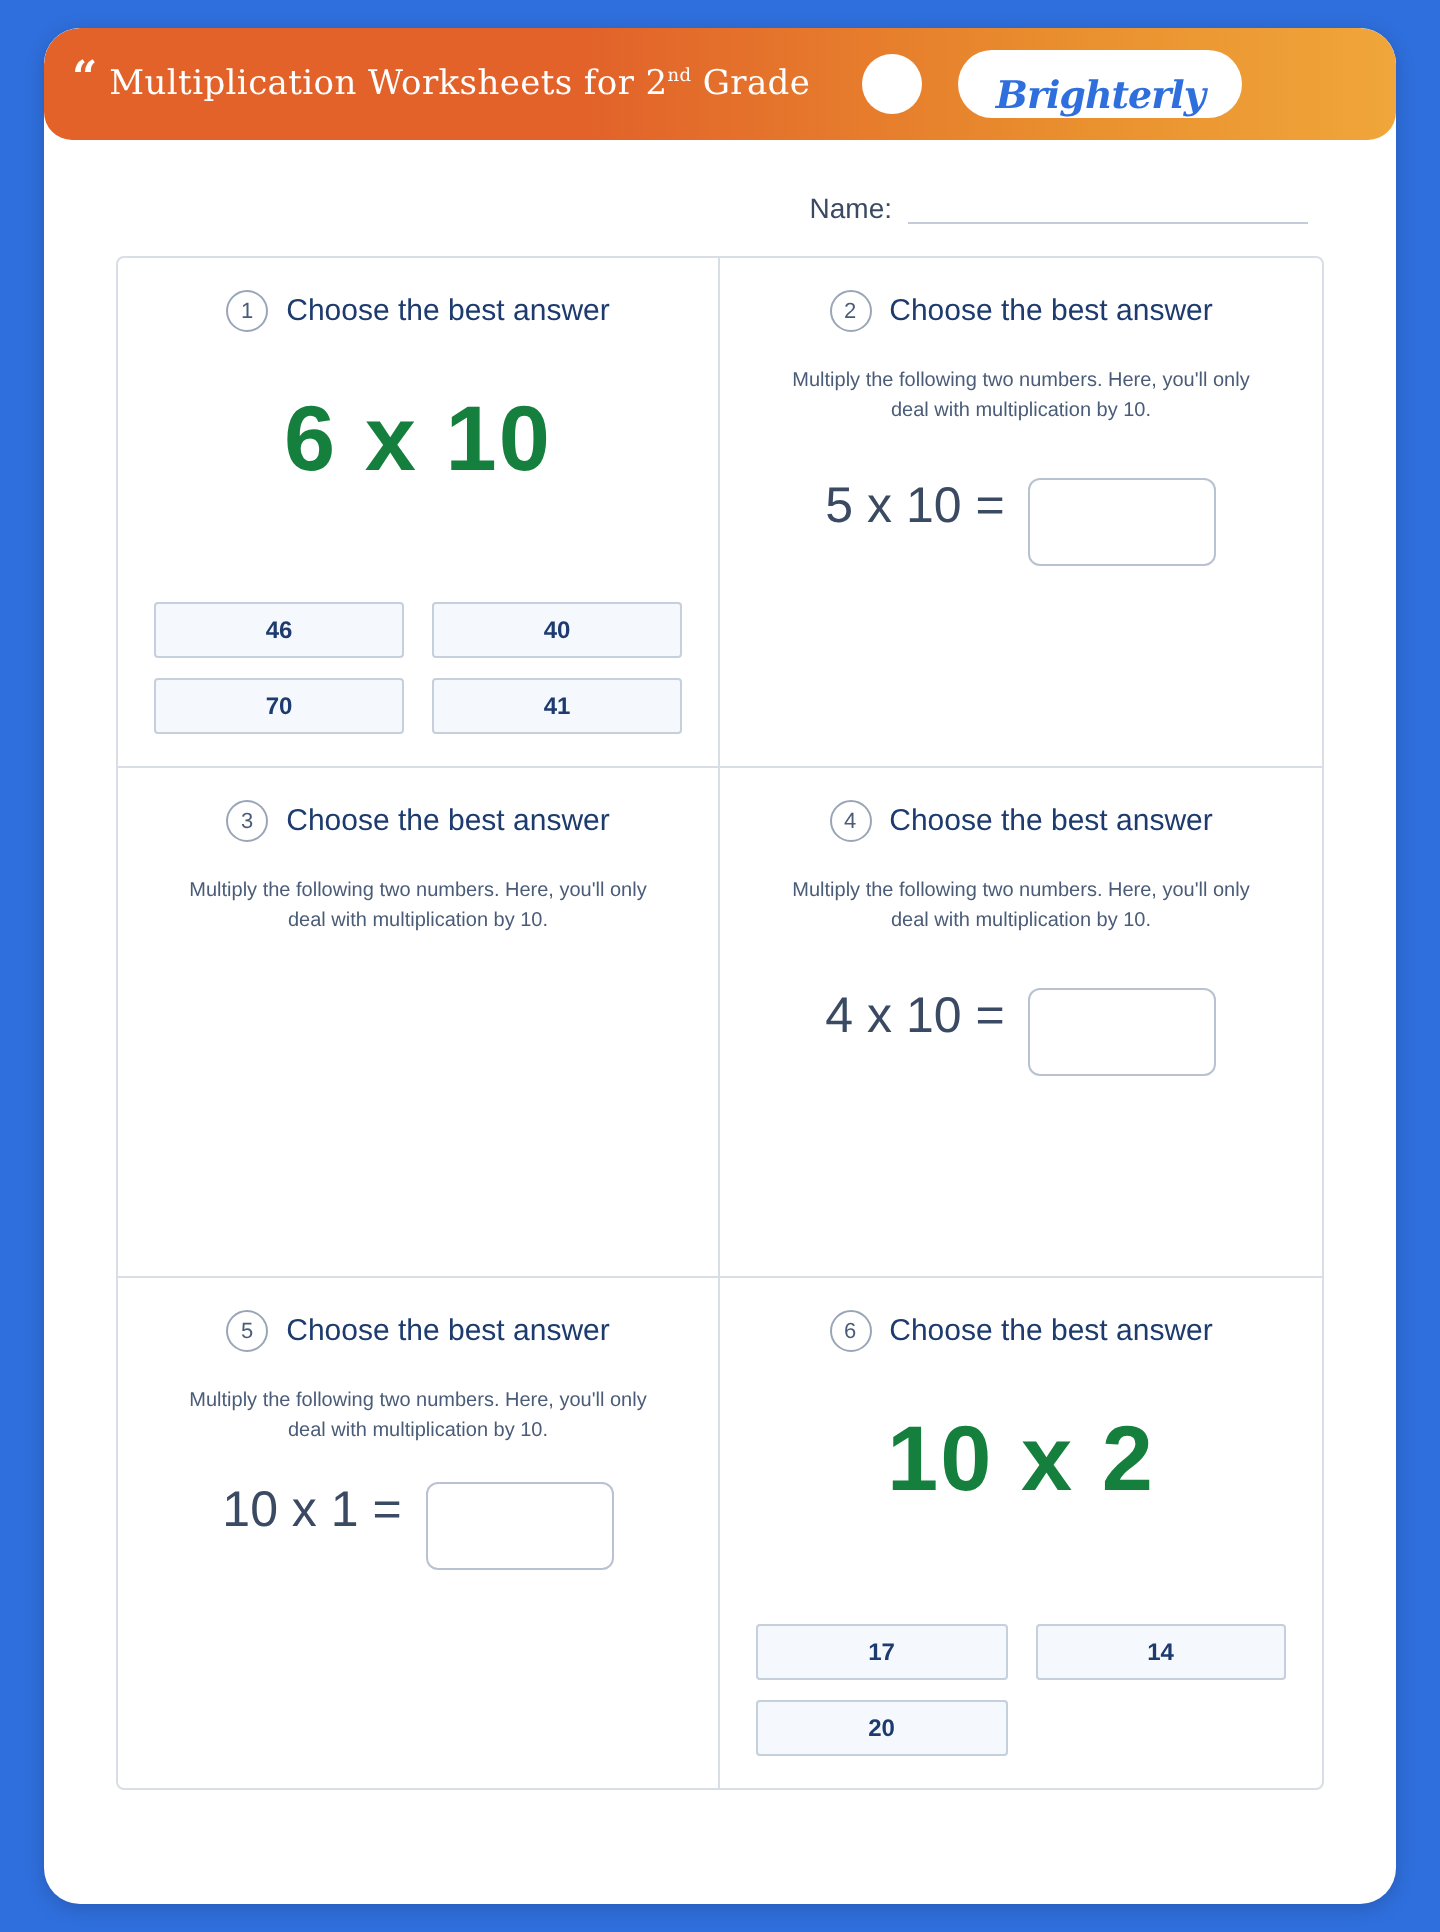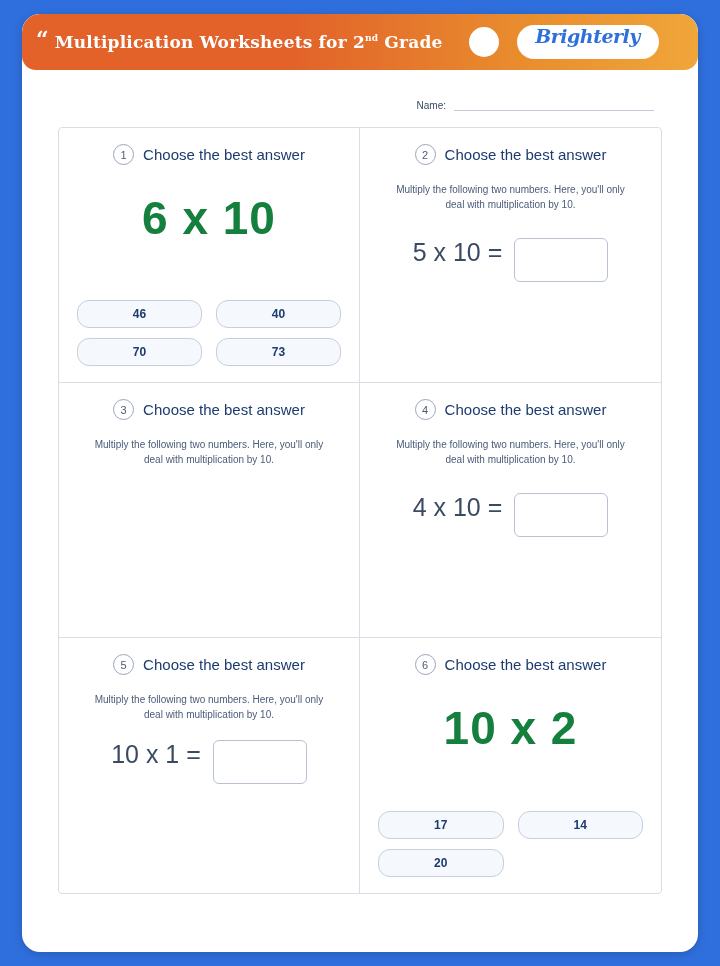--- a/index.html
+++ b/index.html
@@ -40,21 +40,21 @@
     font-size: 22px;
     font-weight: bold;
     line-height: 1;
     margin-right: 6px;
     margin-top: -6px;
     font-family: "DejaVu Serif", serif;
   }
   .banner-title {
     color: #ffffff;
     font-size: 17px;
-    font-weight: bold;
+    font-weight: normal;
     letter-spacing: .2px;
     font-family: "DejaVu Serif", serif;
     white-space: nowrap;
   }
   .banner-title sup {
     font-size: 9px;
     vertical-align: super;
   }
   .banner-dot {
     width: 30px;
@@ -64,21 +64,21 @@
     margin-left: 26px;
     flex: 0 0 auto;
   }
   .logo-pill {
     margin-left: 18px;
     background: #ffffff;
     border-radius: 18px;
     height: 34px;
     min-width: 142px;
     display: flex;
-    align-items: flex-start;
+    align-items: flex-end;
     justify-content: center;
     padding: 0 14px;
     box-sizing: border-box;
   }
   .logo-text {
     color: #2f6fdd;
     font-size: 19px;
     font-style: italic;
     font-weight: bold;
     font-family: "DejaVu Serif", serif;
@@ -86,21 +86,21 @@
   }
   
   .name-row {
     display: flex;
     align-items: flex-end;
     justify-content: flex-end;
     padding: 26px 44px 0 0;
   }
   .name-label {
     color: #3b4a63;
-    font-size: 10px;
+    font-size: 14px;
     margin-right: 8px;
   }
   .name-line {
     width: 200px;
     border-bottom: 1.5px solid #c3cbd8;
     height: 14px;
   }
   
   .sheet {
     margin: 16px 36px 0 36px;
@@ -184,21 +184,21 @@
     display: grid;
     grid-template-columns: 1fr 1fr;
     gap: 10px 14px;
     margin-top: 26px;
     width: 100%;
     max-width: 272px;
   }
   .option {
     height: 26px;
     border: 1px solid #c6cfdc;
-    border-radius: 12px;
+    border-radius: 2px;
     background: #f5f8fc;
     color: #1d3b6e;
     font-size: 12px;
     font-weight: bold;
     display: flex;
     align-items: center;
     justify-content: center;
   }
   .spacer { flex: 1 1 auto; }
 </style>
@@ -227,21 +227,21 @@
       <div class="q-head">
         <span class="q-num">1</span>
         <span class="q-title">Choose the best answer</span>
       </div>
       <div class="big-expr">6 x 10</div>
       <div class="spacer"></div>
       <div class="options">
         <div class="option">46</div>
         <div class="option">40</div>
         <div class="option">70</div>
-        <div class="option">73</div>
+        <div class="option">41</div>
       </div>
       <div style="height:6px"></div>
     </div>
 
     <div class="cell border-b">
       <div class="q-head">
         <span class="q-num">2</span>
         <span class="q-title">Choose the best answer</span>
       </div>
       <div class="q-desc">Multiply the following two numbers. Here, you'll only deal with multiplication by 10.</div>

